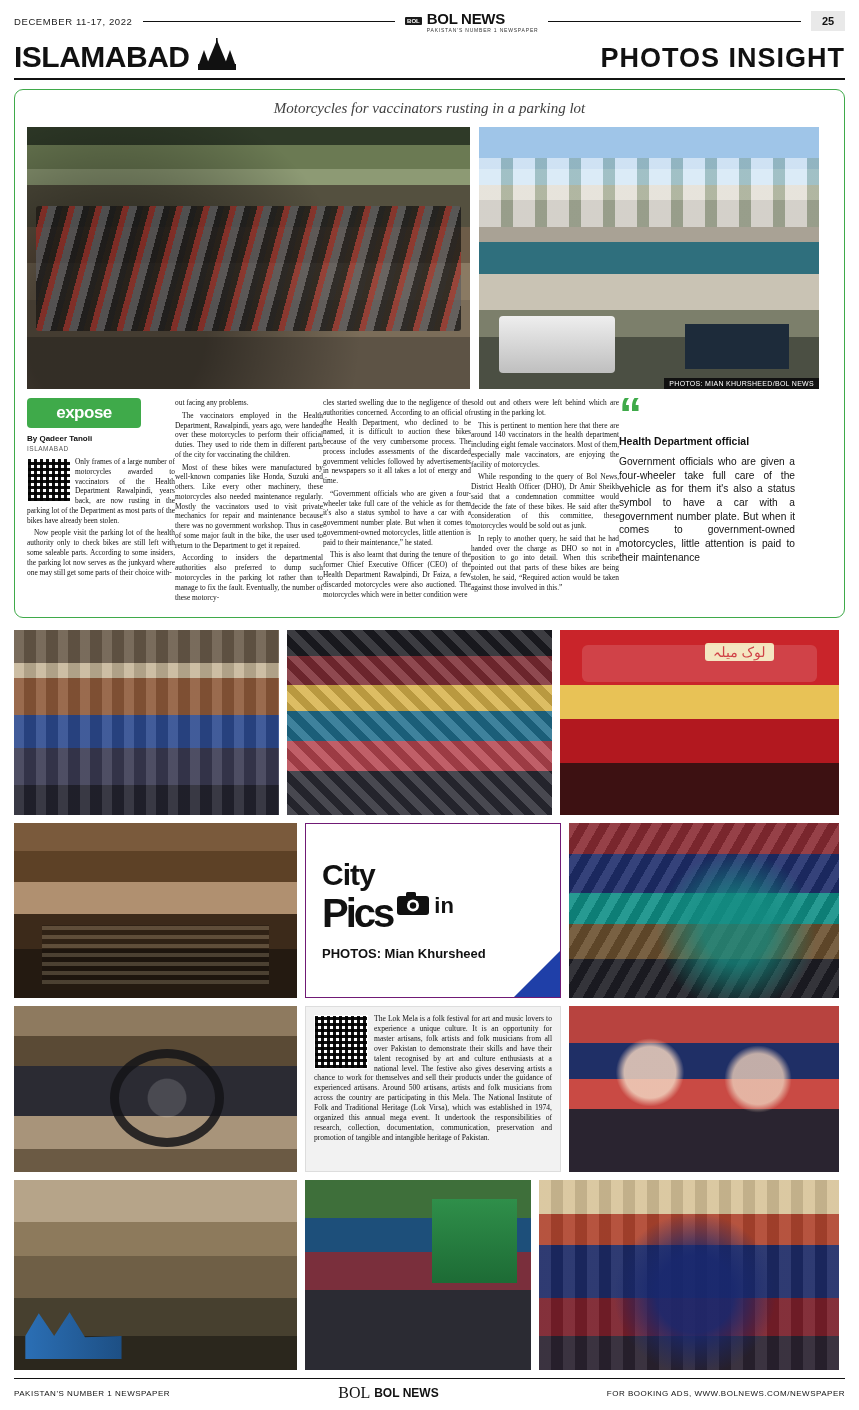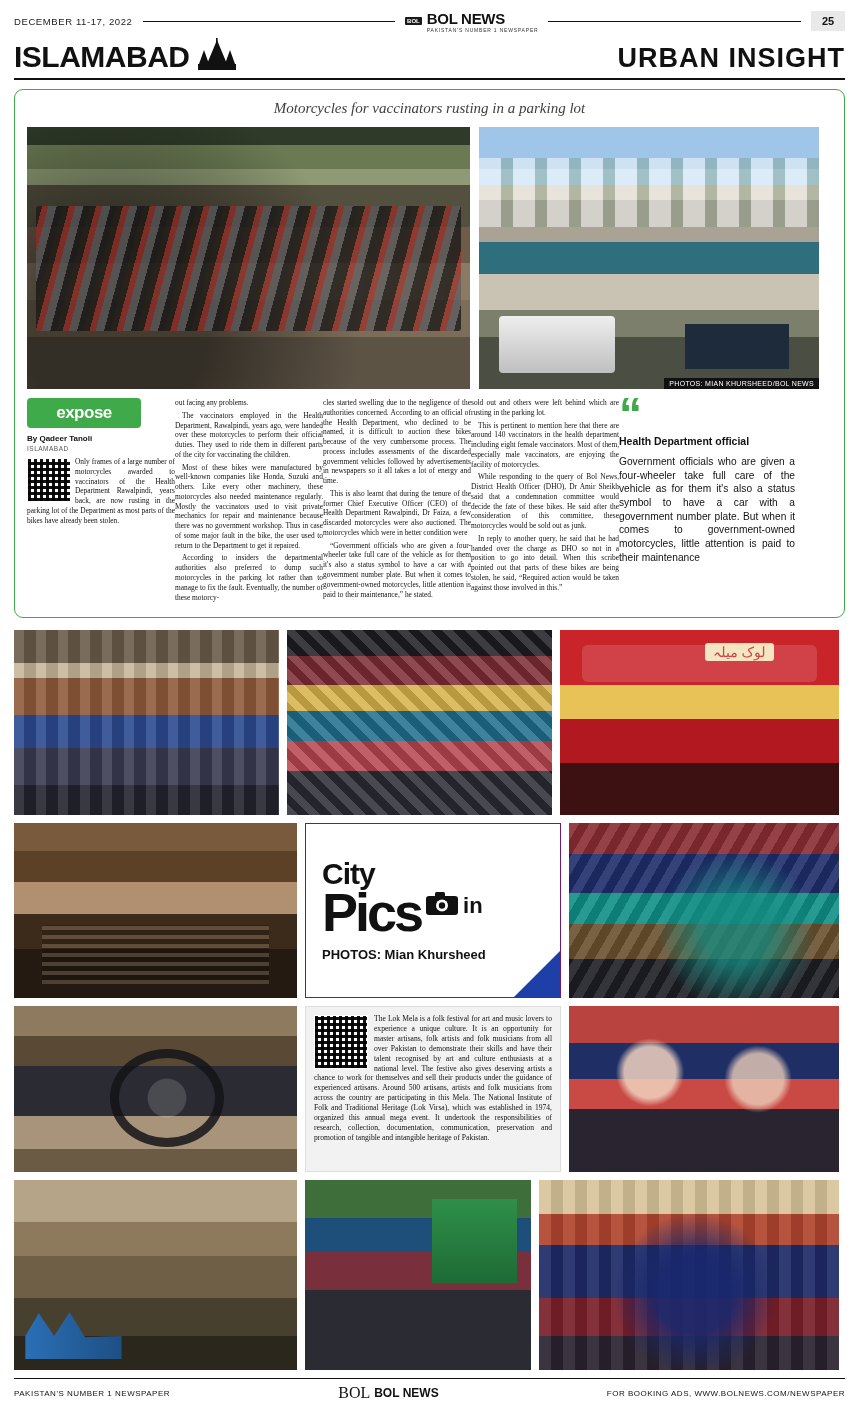--- a/index.html
+++ b/index.html
@@ -98,21 +98,21 @@
   
   .grid { margin-top:12px; position:relative; }
   .grow { display:flex; gap:8px; margin-bottom:8px; }
 
   .citypics {
     background:#fff; border:1px solid #701a75; position:relative; overflow:hidden;
     display:flex; flex-direction:column; justify-content:center; padding:18px 16px;
   }
   .cp-city { font-family:"Liberation Sans", sans-serif; font-weight:bold; font-size:30px; color:#111; letter-spacing:-1px; line-height:.95;}
   .cp-row { display:flex; align-items:center; gap:4px; }
-  .cp-pics { font-family:"Liberation Sans", sans-serif; font-weight:bold; font-size:54px; color:#111; letter-spacing:-3px; line-height:.9;}
+  .cp-pics { font-family:"Liberation Sans", sans-serif; font-weight:bold; font-size:40px; color:#111; letter-spacing:-3px; line-height:.9;}
   .cp-in { font-family:"Liberation Sans", sans-serif; font-weight:bold; font-size:22px; color:#111; }
   .cp-credit { font-family:"Liberation Sans", sans-serif; font-weight:bold; font-size:13px; color:#111; margin-top:10px;}
   .cp-corner { position:absolute; right:0; bottom:0; width:0; height:0; border-style:solid; border-width:0 0 46px 46px; border-color: transparent transparent #1f3fa8 transparent;}
 
   .caption-box {
     background:#f2f2f2; border:1px solid #ddd; padding:7px 8px;
     font-size:7.6px; line-height:1.3; text-align:justify;
   }
   .caption-box .qr2 { width:54px; height:54px; float:left; margin:1px 6px 2px 0; }
 
@@ -224,21 +224,21 @@
       <div class="mosque">
         <svg width="42" height="34" viewBox="0 0 42 34">
           <polygon points="21,2 31,26 11,26" fill="#111"></polygon>
           <polygon points="8,12 13,26 3,26" fill="#111"></polygon>
           <polygon points="34,12 39,26 29,26" fill="#111"></polygon>
           <rect x="2" y="26" width="38" height="6" fill="#111"></rect>
           <rect x="20" y="0" width="1.6" height="5" fill="#111"></rect>
         </svg>
       </div>
     </div>
-    <div class="section-title">URBAN INSIGHT</div>
+    <div class="section-title">PHOTOS INSIGHT</div>
   </div>
 
   <div class="feature">
     <div class="subhead">Motorcycles for vaccinators rusting in a parking lot</div>
 
     <div class="photos">
       <div class="photo photo-left ph img-bikes"></div>
       <div class="photo photo-right ph img-building">
         <div class="credit">PHOTOS: MIAN KHURSHEED/BOL NEWS</div>
       </div>
@@ -247,33 +247,34 @@
     <div class="article">
 
       <div class="col c1">
         <div class="expose-badge">
           <span>expose</span>
         </div>
         <div class="byline">By Qadeer Tanoli</div>
         <div class="byline-city">ISLAMABAD</div>
         <div class="qr qrbox"></div>
         <p class="first dropstart">Only frames of a large number of motorcycles awarded to vaccinators of the Health Department Rawalpindi, years back, are now rusting in the parking lot of the Department as most parts of the bikes have already been stolen.</p>
+        <p>Now people visit the parking lot of the health authority only to check bikes are still left with some saleable parts. According to some insiders, the parking lot now serves as the junkyard where one may still get some parts of their choice with-</p>
       </div>
 
       <div class="col c2">
         <p class="first">out facing any problems.</p>
         <p>The vaccinators employed in the Health Department, Rawalpindi, years ago, were handed over these motorcycles to perform their official duties. They used to ride them in different parts of the city for vaccinating the children.</p>
         <p>Most of these bikes were manufactured by well-known companies like Honda, Suzuki and others. Like every other machinery, these motorcycles also needed maintenance regularly. Mostly the vaccinators used to visit private mechanics for repair and maintenance because there was no government workshop. Thus in case of some major fault in the bike, the user used to return to the Department to get it repaired.</p>
         <p>According to insiders the departmental authorities also preferred to dump such motorcycles in the parking lot rather than to manage to fix the fault. Eventually, the number of these motorcy-</p>
       </div>
 
       <div class="col c3">
         <p class="first">cles started swelling due to the negligence of the authorities concerned. According to an official of the Health Department, who declined to be named, it is difficult to auction these bikes because of the very cumbersome process. The process includes assessments of the discarded government vehicles followed by advertisements in newspapers so it all takes a lot of energy and time.</p>
+        <p>“Government officials who are given a four-wheeler take full care of the vehicle as for them it's also a status symbol to have a car with a government number plate. But when it comes to government-owned motorcycles, little attention is paid to their maintenance,” he stated.</p>
         <p>This is also learnt that during the tenure of the former Chief Executive Officer (CEO) of the Health Department Rawalpindi, Dr Faiza, a few discarded motorcycles were also auctioned. The motorcycles which were in better condition were</p>
-        <p>“Government officials who are given a four-wheeler take full care of the vehicle as for them it's also a status symbol to have a car with a government number plate. But when it comes to government-owned motorcycles, little attention is paid to their maintenance,” he stated.</p>
       </div>
 
       <div class="col c4">
         <p class="first">sold out and others were left behind which are rusting in the parking lot.</p>
         <p>This is pertinent to mention here that there are around 140 vaccinators in the health department including eight female vaccinators. Most of them, especially male vaccinators, are enjoying the facility of motorcycles.</p>
         <p>While responding to the query of Bol News, District Health Officer (DHO), Dr Amir Sheikh said that a condemnation committee would decide the fate of these bikes. He said after the consideration of this committee, these motorcycles would be sold out as junk.</p>
         <p>In reply to another query, he said that he had handed over the charge as DHO so not in a position to go into detail. When this scribe pointed out that parts of these bikes are being stolen, he said, “Required action would be taken against those involved in this.”</p>
       </div>
 
       <div class="col c5 quote-block">

